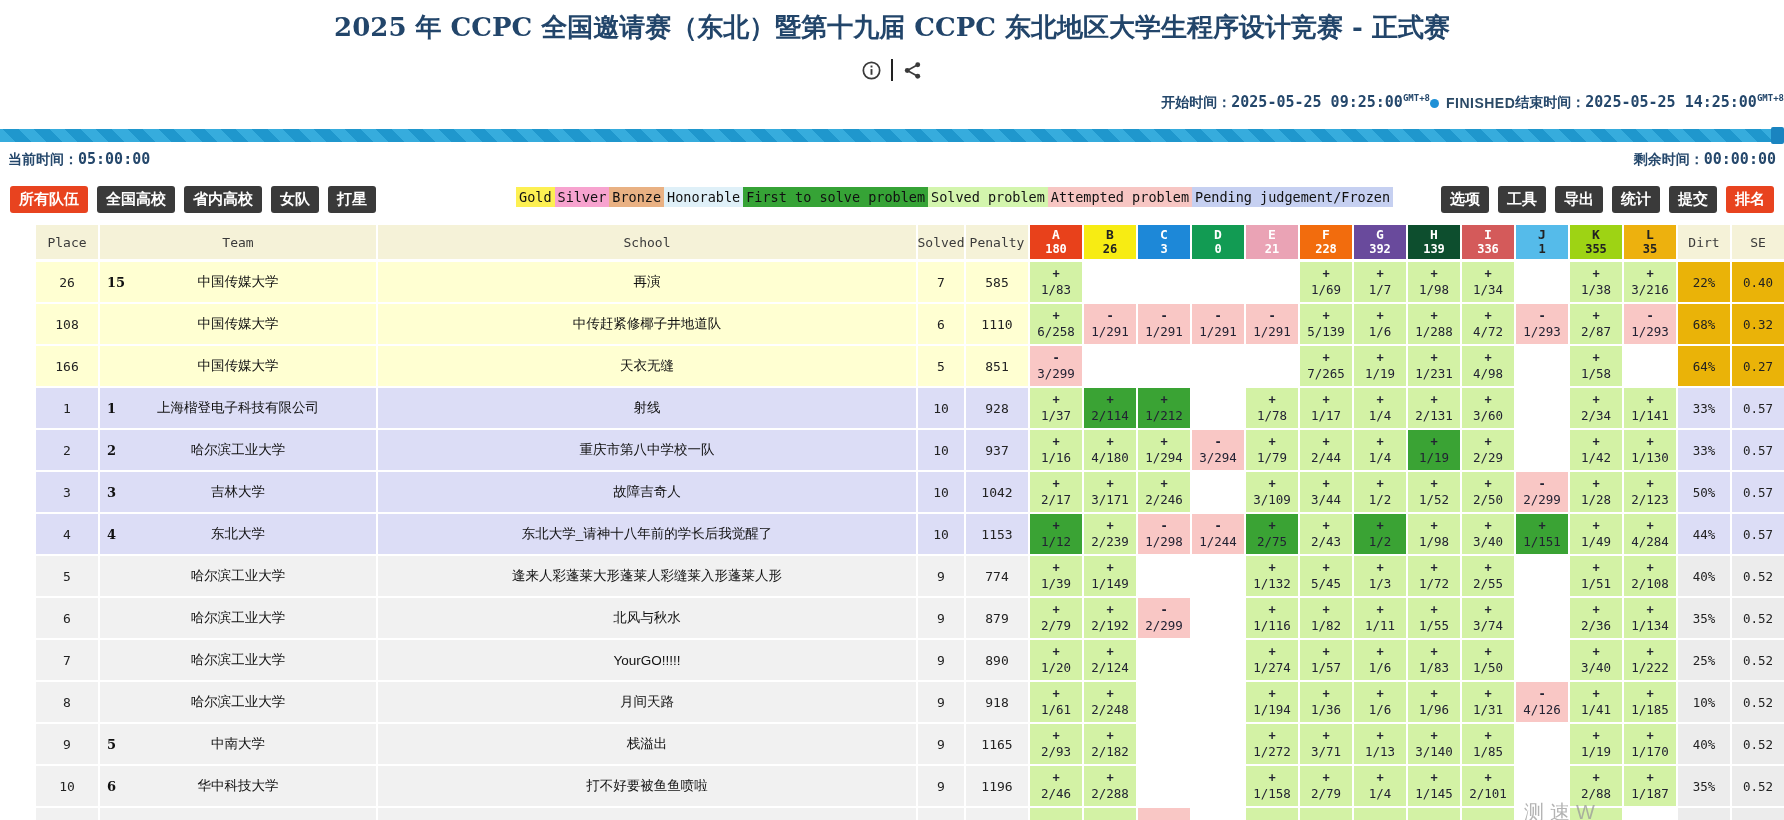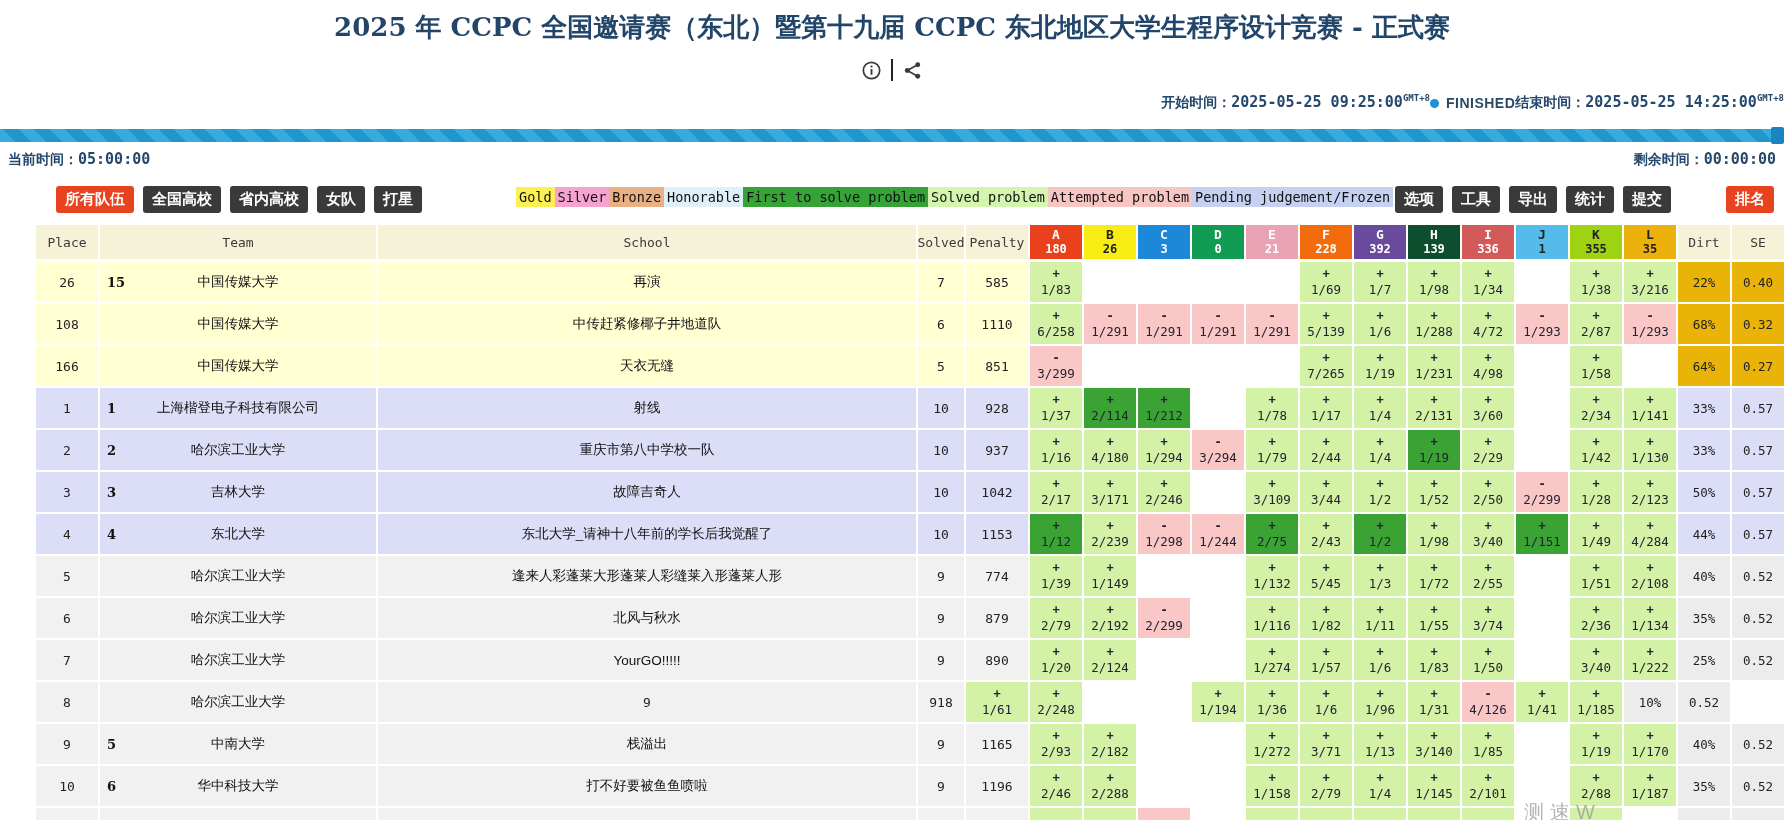--- a/index.html
+++ b/index.html
@@ -22,21 +22,21 @@
   .inforow{position:relative;height:24px;margin-bottom:12px;}
   .cur{position:absolute;left:8px;top:0;}
   .rem{position:absolute;right:8px;top:0;}
   .legend{position:absolute;left:516px;top:1px;white-space:nowrap;font-family:"DejaVu Sans Mono",monospace;
           font-size:13.5px;color:#111;margin-top:36px;}
   .lg{display:inline-block;padding:2px 3px;}
   .btnrow{display:flex;justify-content:space-between;align-items:center;padding:0 10px;margin-bottom:12px;}
   .bgrp{display:flex;gap:9px;}
   .fbtn{background:#3a3a3a;color:#fff;font-weight:bold;font-size:15px;border:none;border-radius:3px;
         padding:4px 9px;cursor:pointer;font-family:"Liberation Sans",sans-serif;}
-  .fbtn.active{background:#e8431f;margin-left:46px;}
+  .fbtn.active{background:#e8431f;}
   
   #board{padding-left:36px;}
   .grid{display:grid;grid-template-columns:62px 276px 538px 46px 62px repeat(12,52px) 52px 52px;
         column-gap:2px;margin-bottom:2px;}
   .cell{display:flex;flex-direction:column;align-items:center;justify-content:center;height:40px;overflow:hidden;}
   .hcell{height:34px;background:#f5f2d8;color:#3a3a3a;font-family:"DejaVu Sans Mono",monospace;font-size:13px;}
   .hprob{height:34px;font-family:"DejaVu Sans Mono",monospace;line-height:1.15;}
   .hprob .pl{font-size:13px;font-weight:bold;}
   .hprob .pc{font-size:12px;font-weight:bold;}
   .hdr{margin-bottom:3px;}
@@ -714,20 +714,21 @@
         <div class="sc">1/222</div>
       </div>
       <div class="cell dirtc d-norm">25%</div>
       <div class="cell dirtc d-norm">0.52</div>
     </div>
     <div class="grid">
       <div class="cell placec bg-norm">8</div>
       <div class="cell schoolc bg-norm">
         <span>哈尔滨工业大学</span>
       </div>
+      <div class="cell teamc bg-norm">月间天路</div>
       <div class="cell numc bg-norm">9</div>
       <div class="cell numc bg-norm">918</div>
       <div class="cell prob c-ok">
         <div class="mk">+</div>
         <div class="sc">1/61</div>
       </div>
       <div class="cell prob c-ok">
         <div class="mk">+</div>
         <div class="sc">2/248</div>
       </div>

